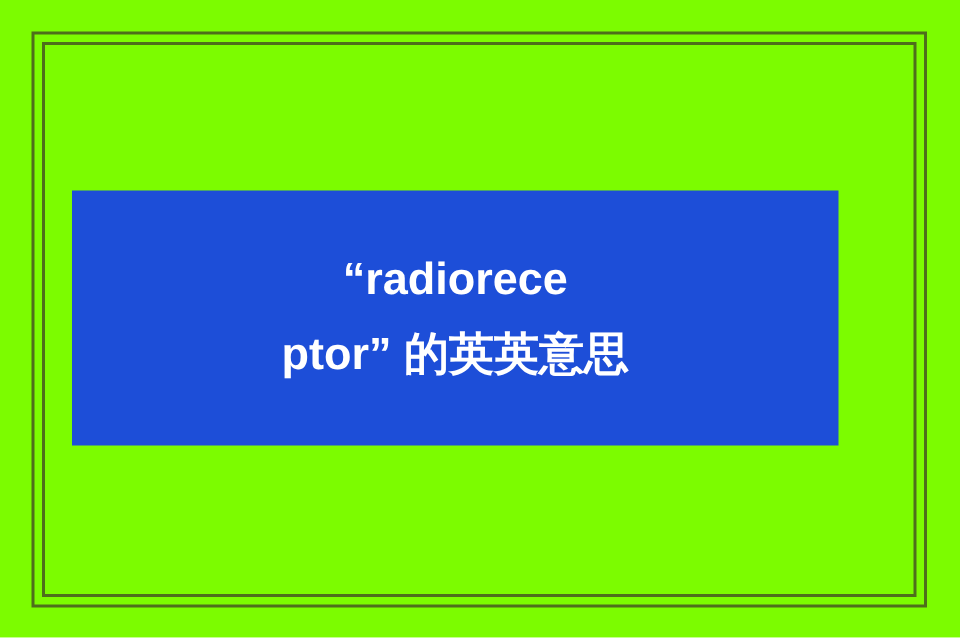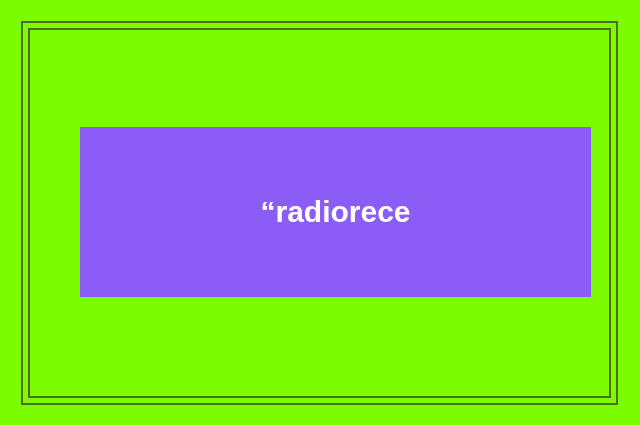--- a/index.html
+++ b/index.html
@@ -36,25 +36,25 @@
     left: 28px;
     top: 28px;
     width: 583px;
     height: 370px;
     border: 2px solid #4e6e1c;
   }
 
   
   .panel {
     position: absolute;
-    left: 80px;
+    left: 48px;
     top: 127px;
     width: 511px;
     height: 170px;
-    background: #8b5cf6;
+    background: #1d4ed8;
     display: flex;
     flex-direction: column;
     align-items: center;
     justify-content: center;
   }
 
   .panel-line {
     color: #ffffff;
     font-family: "Liberation Sans", "DejaVu Sans", sans-serif;
     font-weight: bold;
@@ -68,15 +68,16 @@
 </head>
 <body>
 
 <div id="canvas">
 
   <div class="frame frame-outer"></div>
   <div class="frame frame-inner"></div>
 
   <div class="panel">
     <div class="panel-line">“radiorece</div>
+    <div class="panel-line">ptor” 的英英意思</div>
   </div>
 
 </div>
 
 </body></html>

